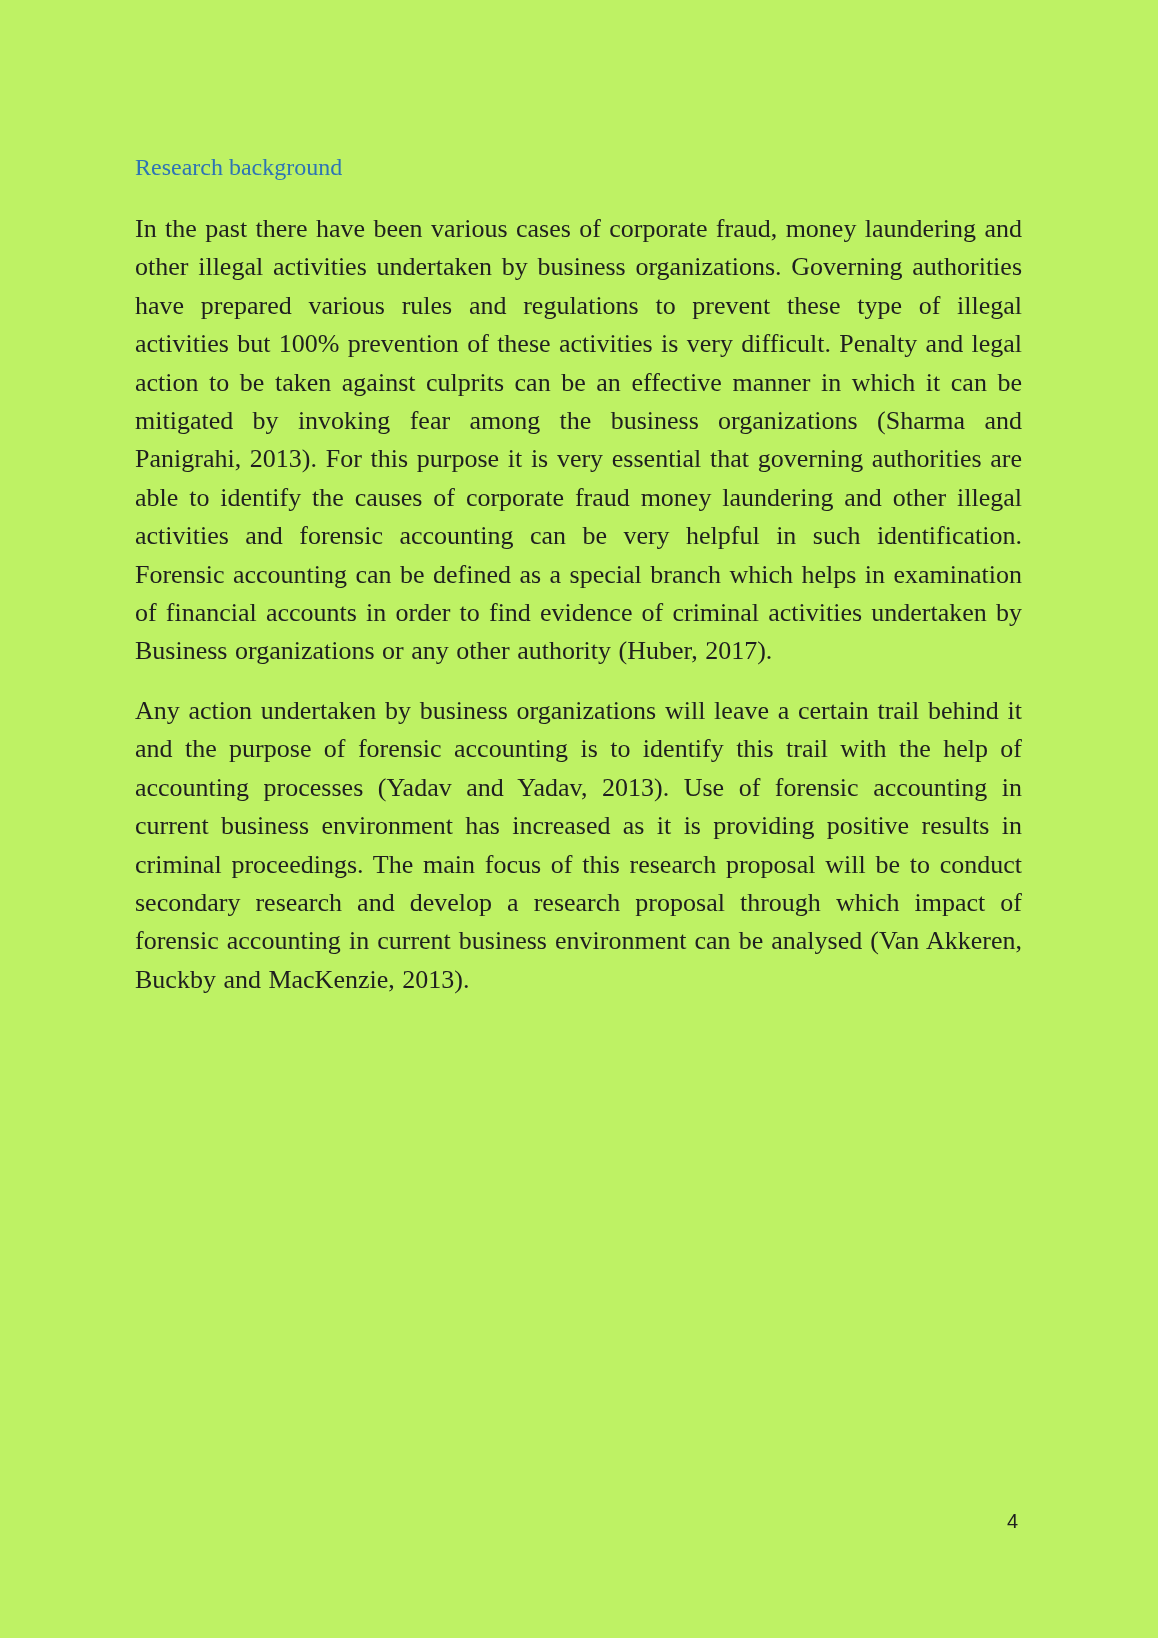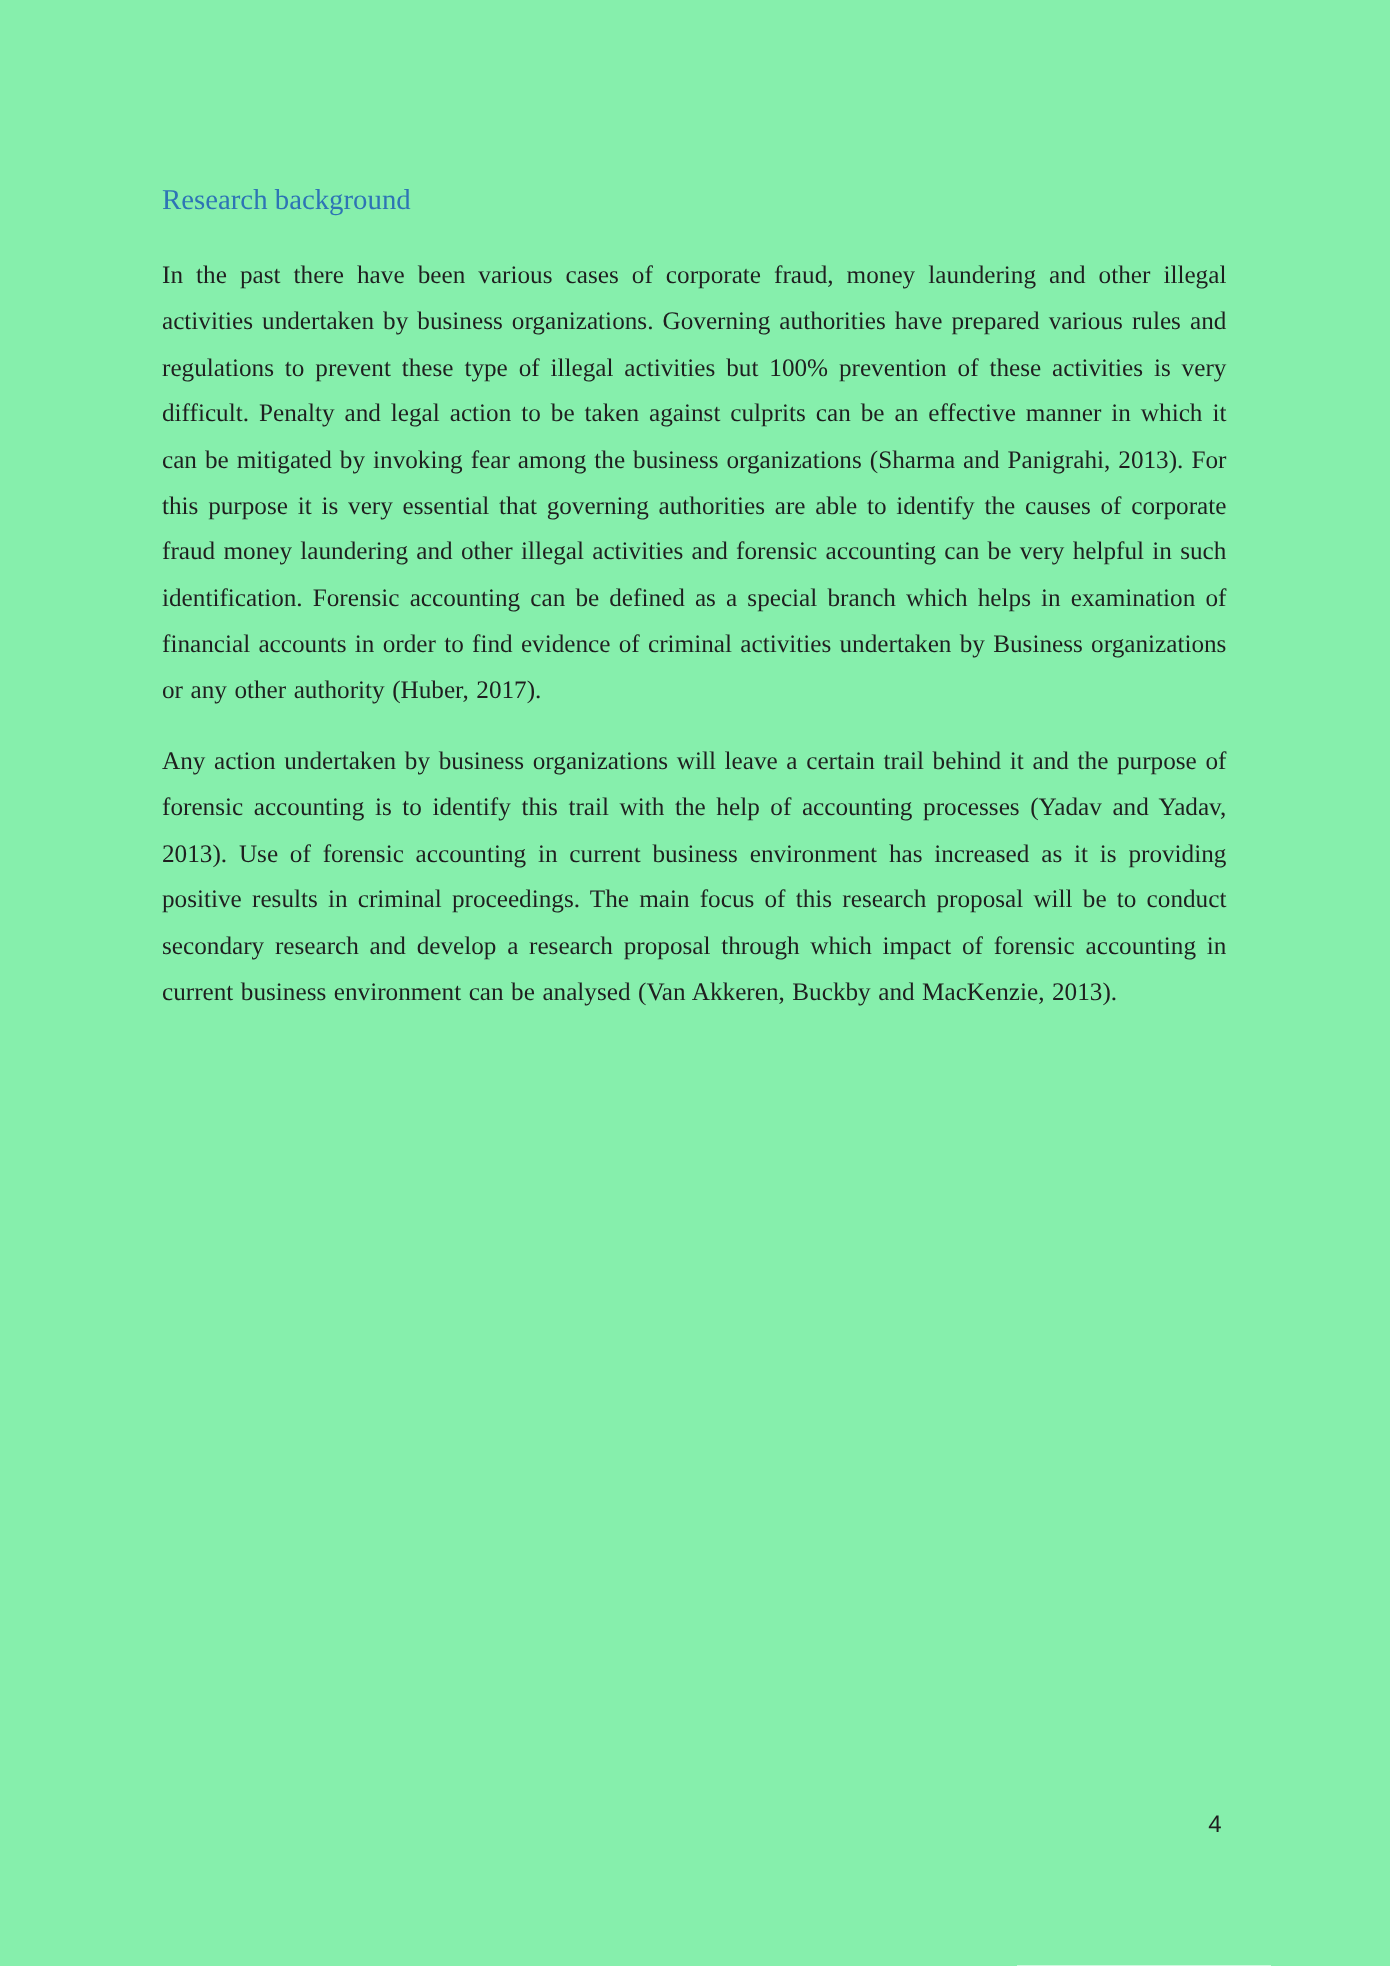--- a/index.html
+++ b/index.html
@@ -5,21 +5,21 @@
   * { margin: 0; padding: 0; box-sizing: border-box; }
 
   html, body {
     background: #ffffff;
   }
 
   .page {
     position: relative;
     width: 1158px;
     height: 1638px;
-    background: #86efac;
+    background: #bef264;
     overflow: hidden;
     font-family: "Liberation Serif", serif;
   }
 
   .content {
     position: absolute;
     top: 152px;
     left: 135px;
     width: 887px;
   }
@@ -28,21 +28,21 @@
     font-family: "Liberation Serif", serif;
     font-size: 24px;
     font-weight: normal;
     color: #2e74b5;
     line-height: 30px;
     margin-bottom: 28px;
   }
 
   .body-paragraph {
     font-family: "Liberation Serif", serif;
-    font-size: 21px;
+    font-size: 26px;
     line-height: 38.4px;
     color: #1f1f1f;
     text-align: justify;
     text-align-last: left;
     margin-bottom: 21px;
     word-spacing: 1px;
   }
 
   .page-number {
     position: absolute;

